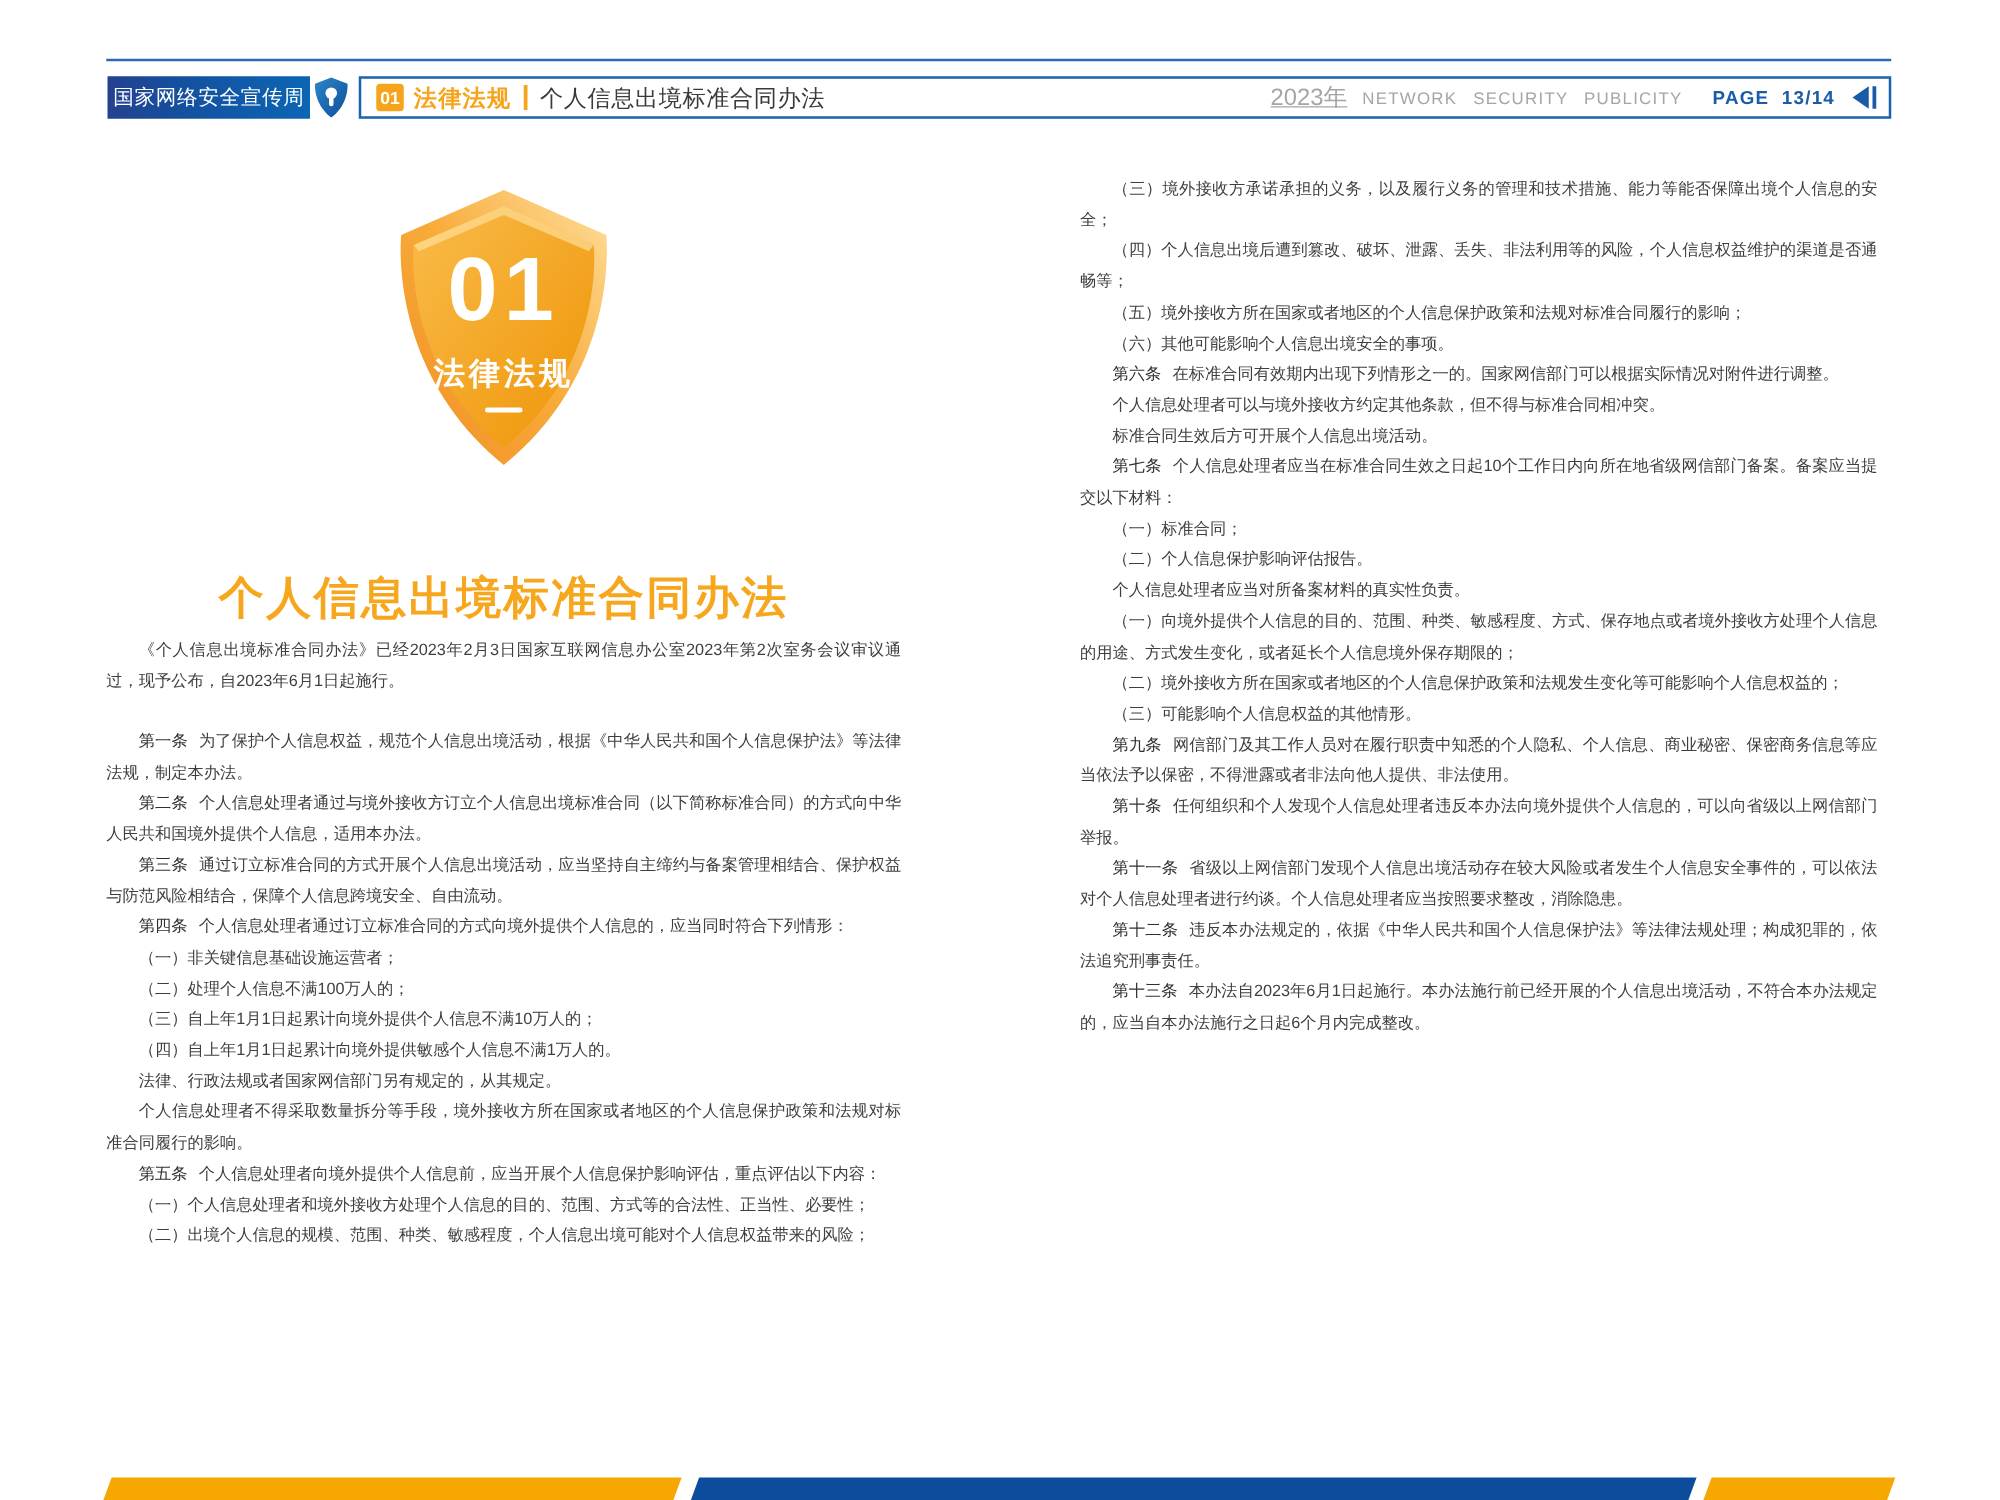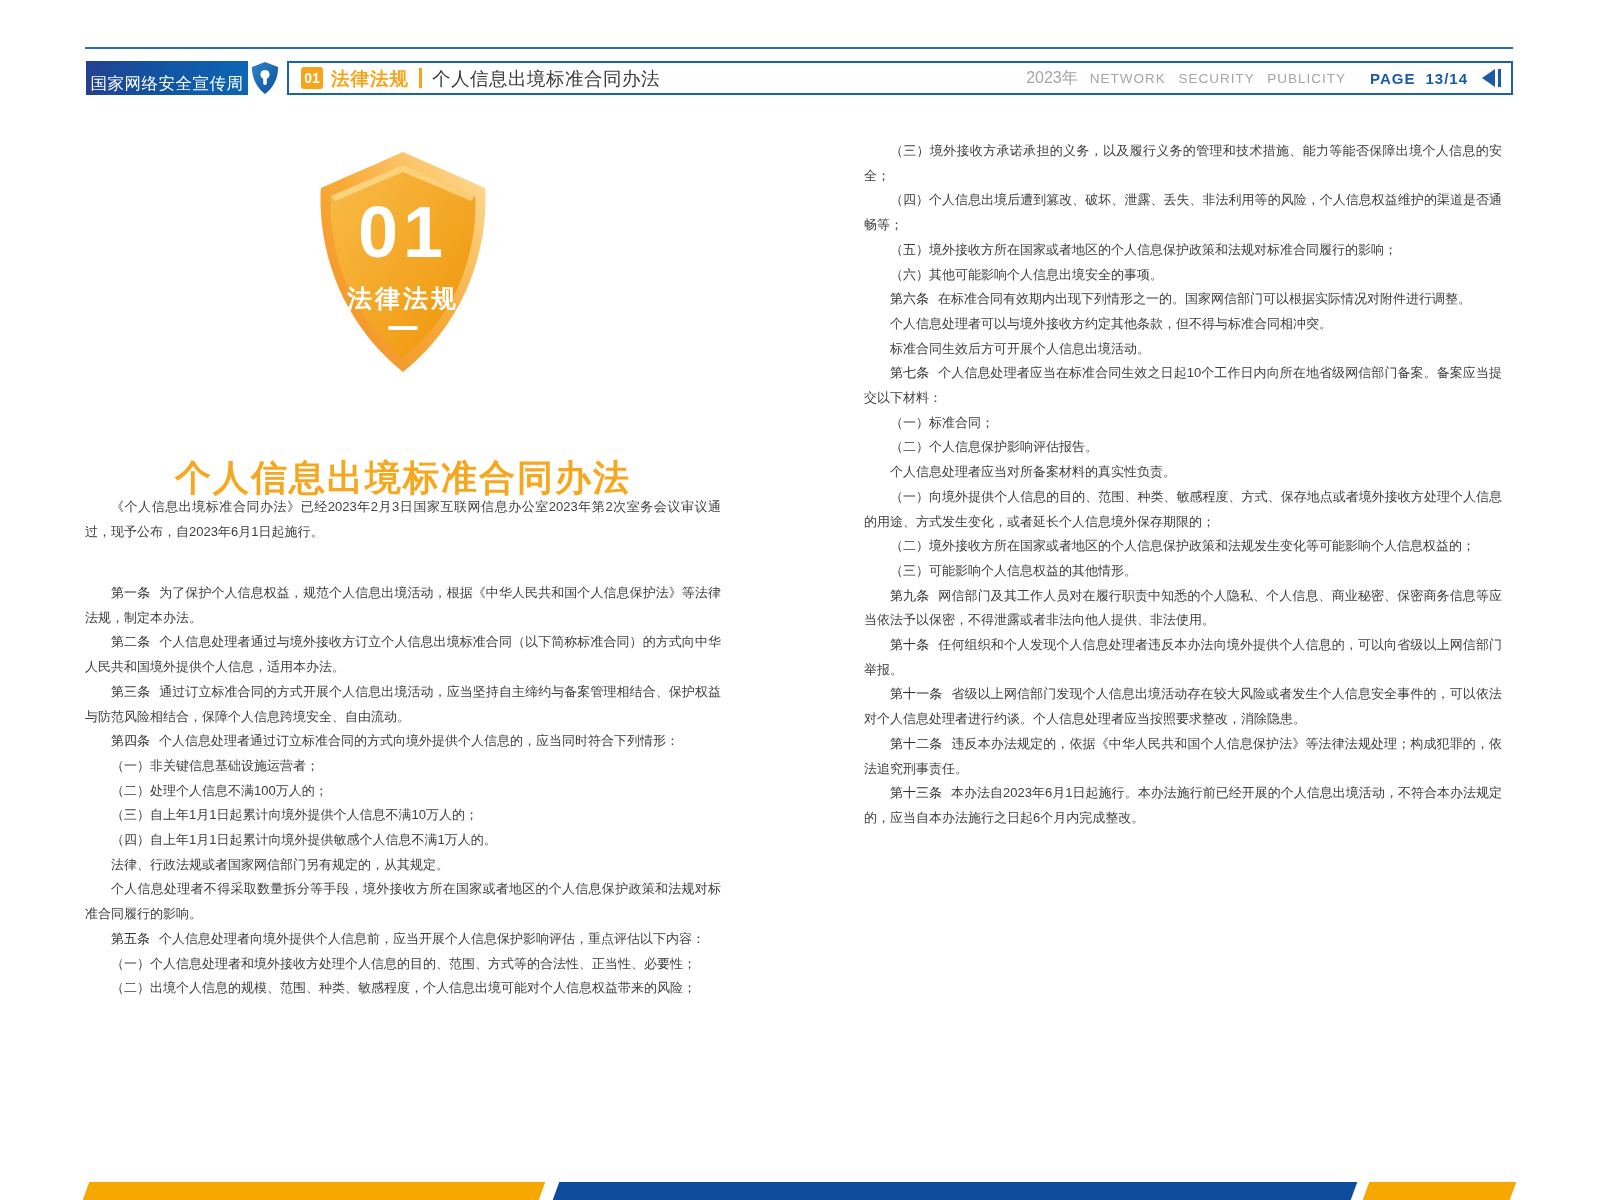--- a/index.html
+++ b/index.html
@@ -6,38 +6,38 @@
   .page {
     position:relative; width:1600px; height:1200px; background:#ffffff;
     overflow:hidden; font-family:"Liberation Sans", sans-serif;
   }
 
   
   .topline { position:absolute; left:85px; top:47px; width:1428px; height:2px; background:#2a6cb2; }
   .brand {
     position:absolute; left:86px; top:61px; width:162px; height:34px;
     background:linear-gradient(90deg,#24418f 0%,#14509e 35%,#0b66b4 100%);
-    color:#fff; display:flex; align-items:flex-end; justify-content:center;
+    color:#fff; display:flex; align-items:center; justify-content:center;
     font-size:16.5px; letter-spacing:.5px;
   }
   .hshield { position:absolute; left:251px; top:61px; width:28px; height:34px; }
   .hbox {
     position:absolute; left:287px; top:61px; width:1226px; height:34px;
     border:2px solid #1a62aa; box-sizing:border-box; background:#fff;
     display:flex; align-items:center; padding:0 10px 0 12px; gap:8px;
   }
   .numbadge {
     width:22px; height:22px; background:#f6a41c; color:#fff; font-weight:700;
     font-size:14px; display:flex; align-items:center; justify-content:center; border-radius:3px;
   }
   .cat { color:#f6a41c; font-weight:700; font-size:18.5px; letter-spacing:1px; }
   .vdiv { width:3px; height:20px; background:#f6a41c; margin:0 2px; }
   .doctitle { color:#3a3a3a; font-size:18.5px; letter-spacing:.5px; }
   .spacer { flex:1; }
-  .year { color:#a5a5a5; font-size:16px; }
+  .year { color:#a5a5a5; font-size:19px;text-decoration:underline; }
   .pub { color:#a5a5a5; font-size:13.5px; letter-spacing:1px; word-spacing:8px; margin-left:4px; }
   .page-ind { color:#1a5ba8; font-weight:700; font-size:15px; letter-spacing:1px; margin-left:16px; display:flex; gap:10px; }
   .flip { display:flex; align-items:center; margin-left:6px; cursor:pointer; }
   .flip .tri { width:0; height:0; border-top:9px solid transparent; border-bottom:9px solid transparent; border-right:13px solid #1a5ba8; }
   .flip .bar-i { width:3px; height:18px; background:#1a5ba8; margin-left:3px; }
 
   
   .big-shield-wrap { position:absolute; left:85px; top:146px; width:636px; display:flex; justify-content:center; }
   .big-shield { position:relative; width:196px; height:230px; }
   .big-shield svg { position:absolute; inset:0; }
@@ -49,21 +49,21 @@
     position:absolute; top:136px; left:0; width:100%; text-align:center;
     color:#fff; font-size:25px; font-weight:700; letter-spacing:3px;
   }
   .bs-dash { position:absolute; top:180px; left:50%; transform:translateX(-50%); width:30px; height:4px; background:#fff; border-radius:2px; }
 
   
   .left-title {
     position:absolute; left:85px; top:430px; width:636px; text-align:center;
     font-size:36px; font-weight:700; color:#f7a71e; letter-spacing:2px;
   }
-  .left-intro  { position:absolute; left:85px;  top:495px; width:636px; }
+  .left-intro  { position:absolute; left:85px;  top:508px; width:636px; }
   .left-paras  { position:absolute; left:85px;  top:581px; width:636px; }
   .right-paras { position:absolute; left:864px; top:139px; width:638px; }
   .para {
     margin:0; text-indent:2em; font-size:13px; line-height:24.7px;
     color:#3e3e3e; text-align:justify;
   }
   .para .lead { font-weight:400; color:#2f2f2f; margin-right:9px; }
 
   
   .fbar { position:absolute; top:1182px; height:18px; transform:skewX(-20deg); }

